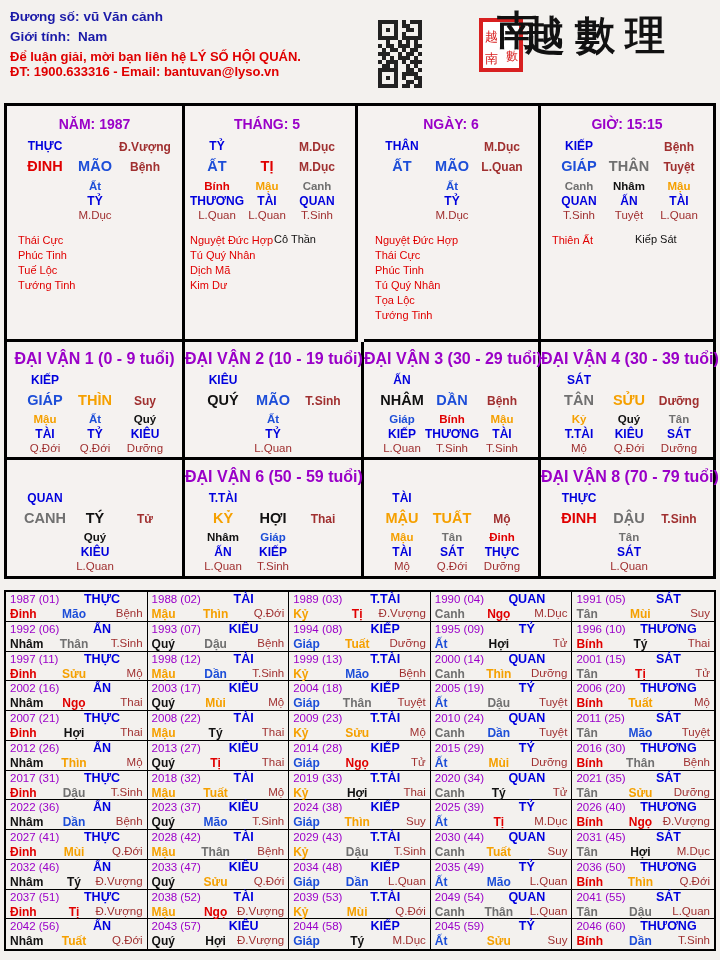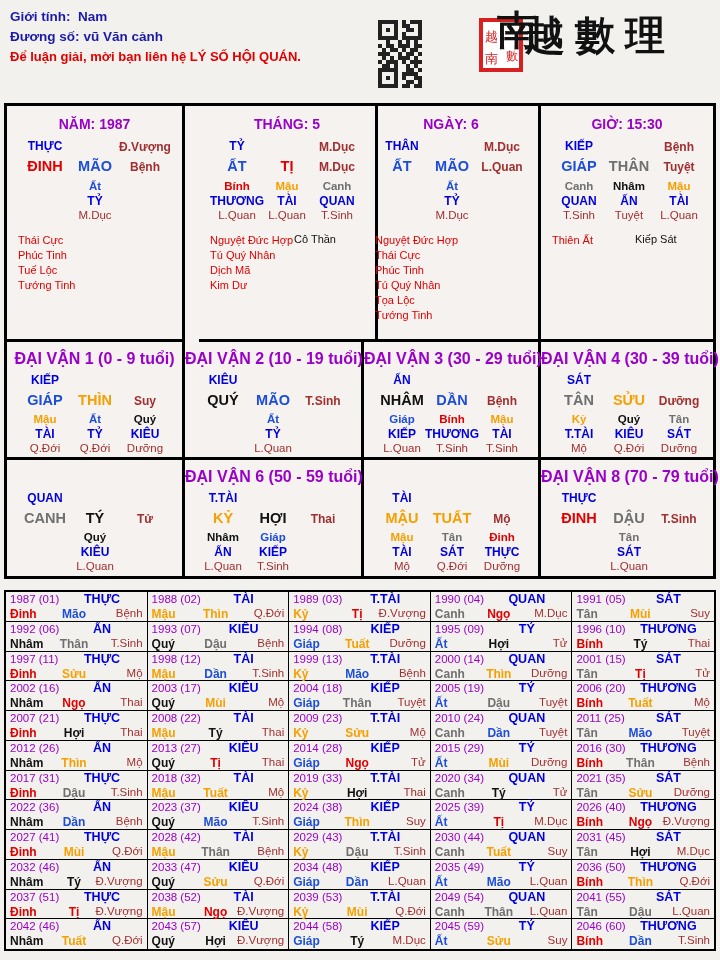--- a/index.html
+++ b/index.html
@@ -62,28 +62,29 @@
             font-size: 12.5px; font-weight: bold; color: #0000dd; }
   .yc .ys { position: absolute; left: 4px; top: 15px; font-size: 12px; font-weight: bold; width: 40px; text-align: left; }
   .yc .yb { position: absolute; left: 48px; top: 15px; font-size: 12px; font-weight: bold; width: 40px; text-align: center; }
   .yc .yl { position: absolute; right: 4px; top: 15px; font-size: 11.5px; color: #a03030; text-align: right; }
 </style>
 </head>
 <body>
 
 <div class="header">
   <div class="line owner">
+    <span>Đương số:</span>
+    <span>vũ Văn cảnh</span>
+  </div>
+  <div class="line owner">
     <span>Giới tính:</span>&nbsp;
     <span>Nam</span>
   </div>
-  <div class="line owner">
-    <span>Đương số:</span>
-    <span>vũ Văn cảnh</span>
-  </div>
   <div class="line contact" style="margin-top:4px">Để luận giải, mời bạn liên hệ LÝ SỐ HỘI QUÁN.</div>
+  <div class="line contact">ĐT: 1900.633316 - Email: bantuvan@lyso.vn</div>
 </div>
 
 <div class="qr" id="qr">
     <span style="background: rgb(34, 34, 34);"></span>
     <span style="background: rgb(34, 34, 34);"></span>
     <span style="background: rgb(34, 34, 34);"></span>
     <span style="background: rgb(34, 34, 34);"></span>
     <span style="background: rgb(34, 34, 34);"></span>
     <span style="background: transparent;"></span>
     <span style="background: rgb(34, 34, 34);"></span>
@@ -288,21 +289,21 @@
       <div class="c3 hs green" style="left:58px;top:74px">Ất</div>
       <div class="c3 hg" style="left:58px;top:88px">TỶ</div>
       <div class="c3 st" style="left:58px;top:103px">M.Dục</div>
       <div class="stars">
         <div>Thái Cực</div>
         <div>Phúc Tinh</div>
         <div>Tuế Lộc</div>
         <div>Tướng Tinh</div>
       </div>
     </div>
-    <div class="cell" style="left:192px;top:0;width:179px;height:236px">
+    <div class="cell" style="left:172px;top:0;width:179px;height:236px">
       <div class="ptitle">THÁNG: 5</div>
       <div class="c3 god" style="left:8px;top:33px">TỶ</div>
       <div class="c3 stage" style="left:108px;top:34px">M.Dục</div>
       <div class="c3 stem green" style="left:8px;top:52px">ẤT</div>
       <div class="c3 stem red" style="left:58px;top:52px">TỊ</div>
       <div class="c3 stage" style="left:108px;top:54px">M.Dục</div>
       <div class="c3 hs red" style="left:8px;top:74px">Bính</div>
       <div class="c3 hg" style="left:8px;top:88px">THƯƠNG</div>
       <div class="c3 st" style="left:8px;top:103px">L.Quan</div>
       <div class="c3 hs orange" style="left:58px;top:74px">Mậu</div>
@@ -332,21 +333,21 @@
       <div class="stars">
         <div>Nguyệt Đức Hợp</div>
         <div>Thái Cực</div>
         <div>Phúc Tinh</div>
         <div>Tú Quý Nhân</div>
         <div>Tọa Lộc</div>
         <div>Tướng Tinh</div>
       </div>
     </div>
     <div class="cell last-col" style="left:534px;top:0;width:172px;height:236px">
-      <div class="ptitle">GIỜ: 15:30</div>
+      <div class="ptitle">GIỜ: 15:15</div>
       <div class="c3 god" style="left:8px;top:33px">KIẾP</div>
       <div class="c3 stage" style="left:108px;top:34px">Bệnh</div>
       <div class="c3 stem green" style="left:8px;top:52px">GIÁP</div>
       <div class="c3 stem gray" style="left:58px;top:52px">THÂN</div>
       <div class="c3 stage" style="left:108px;top:54px">Tuyệt</div>
       <div class="c3 hs gray" style="left:8px;top:74px">Canh</div>
       <div class="c3 hg" style="left:8px;top:88px">QUAN</div>
       <div class="c3 st" style="left:8px;top:103px">T.Sinh</div>
       <div class="c3 hs black" style="left:58px;top:74px">Nhâm</div>
       <div class="c3 hg" style="left:58px;top:88px">ẤN</div>
@@ -846,21 +847,21 @@
       <span class="yl">L.Quan</span>
     </div>
     <div class="yc">
       <span class="yr">2041 (55)</span>
       <span class="yg">SÁT</span>
       <span class="ys gray">Tân</span>
       <span class="yb gray">Dậu</span>
       <span class="yl">L.Quan</span>
     </div>
     <div class="yc">
-      <span class="yr">2042 (46)</span>
+      <span class="yr">2042 (56)</span>
       <span class="yg">ẤN</span>
       <span class="ys black">Nhâm</span>
       <span class="yb orange">Tuất</span>
       <span class="yl">Q.Đới</span>
     </div>
     <div class="yc">
       <span class="yr">2043 (57)</span>
       <span class="yg">KIÊU</span>
       <span class="ys black">Quý</span>
       <span class="yb black">Hợi</span>

